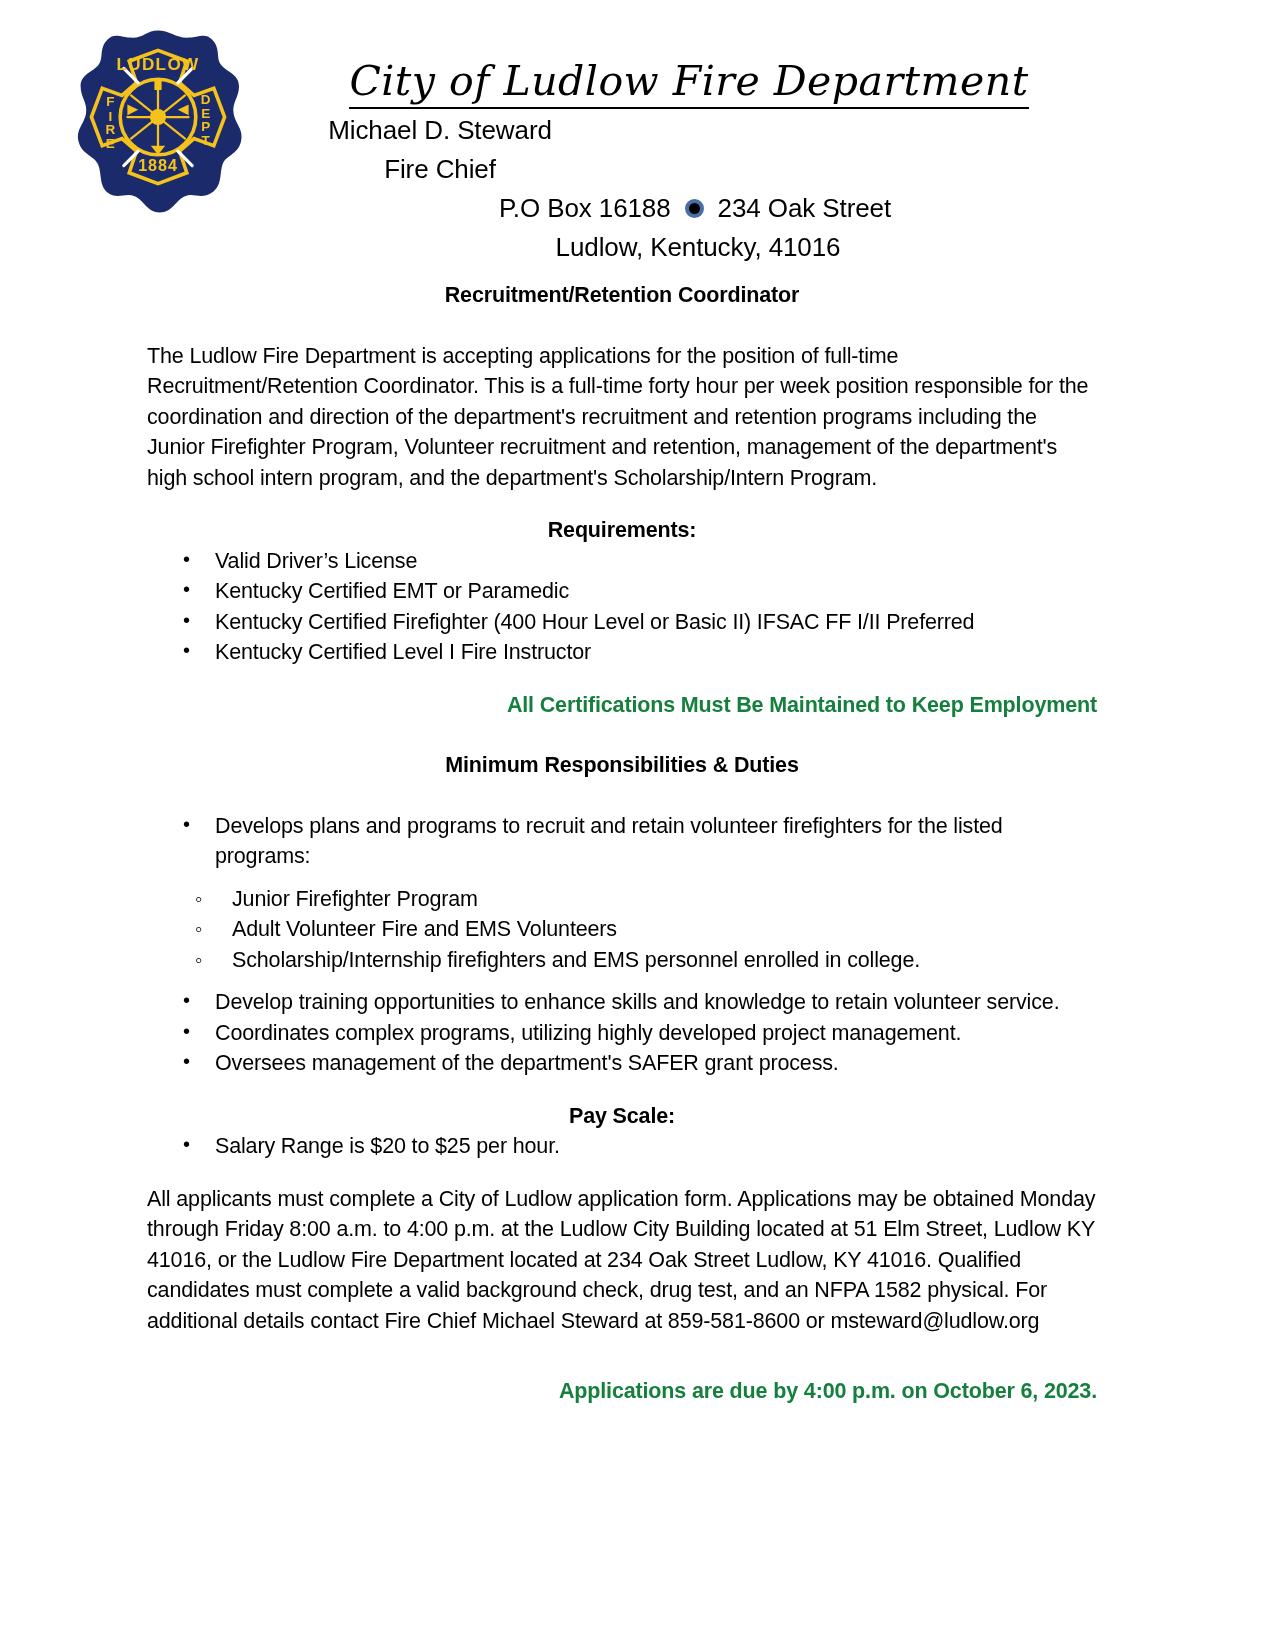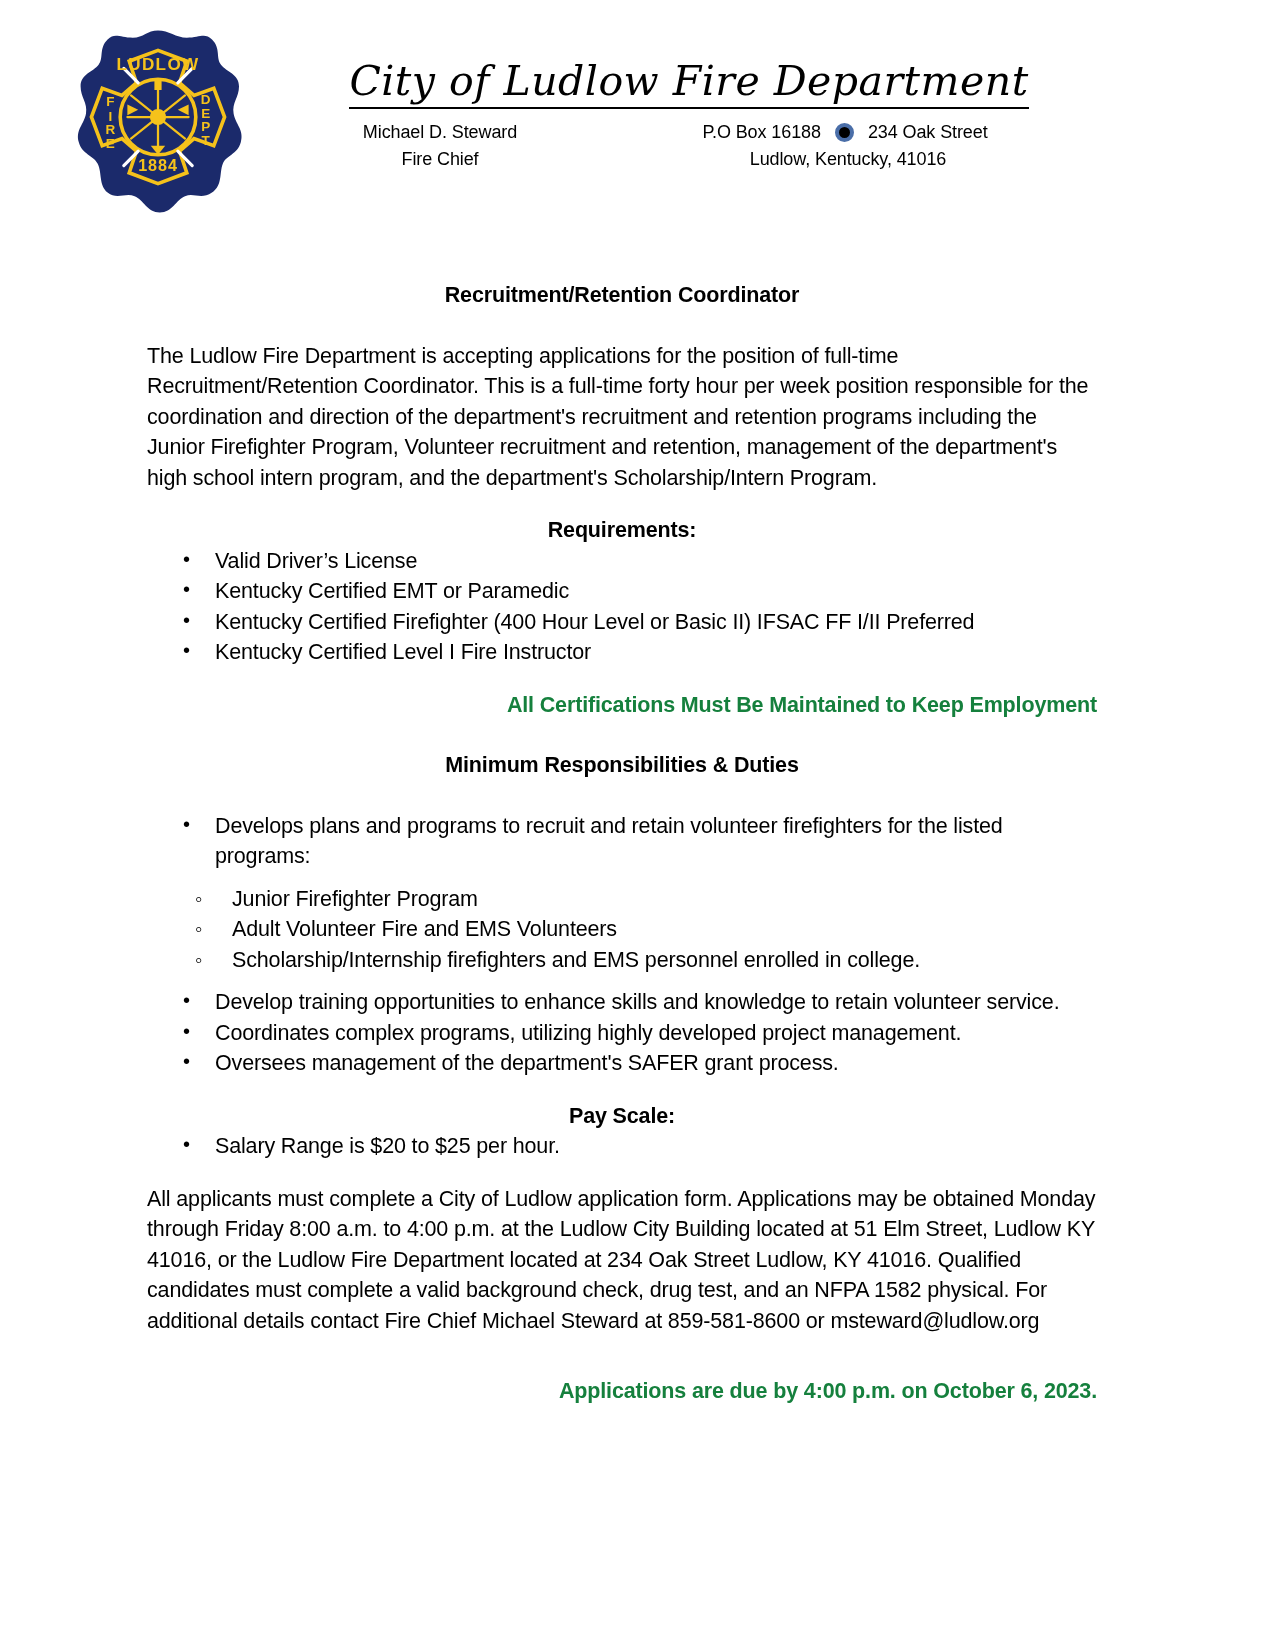--- a/index.html
+++ b/index.html
@@ -54,24 +54,25 @@
     letter-spacing: 0.5px;
     white-space: nowrap;
     padding-bottom: 4px;
     border-bottom: 2.5px solid #000;
     display: inline-block;
     margin-left: 8px;
   }
 
   .lh-cols {
     display: flex;
-    margin-top: 10px;
-    font-size: 18px;
+    margin-top: 2px;
+    font-size: 26px;
     line-height: 1.5;
     letter-spacing: -0.1px;
+    flex-direction: column;
   }
   .lh-left {
     width: 300px;
     text-align: center;
   }
   .lh-right {
     flex: 1;
     display: block;
     text-align: center;
     padding-left: 20px;

